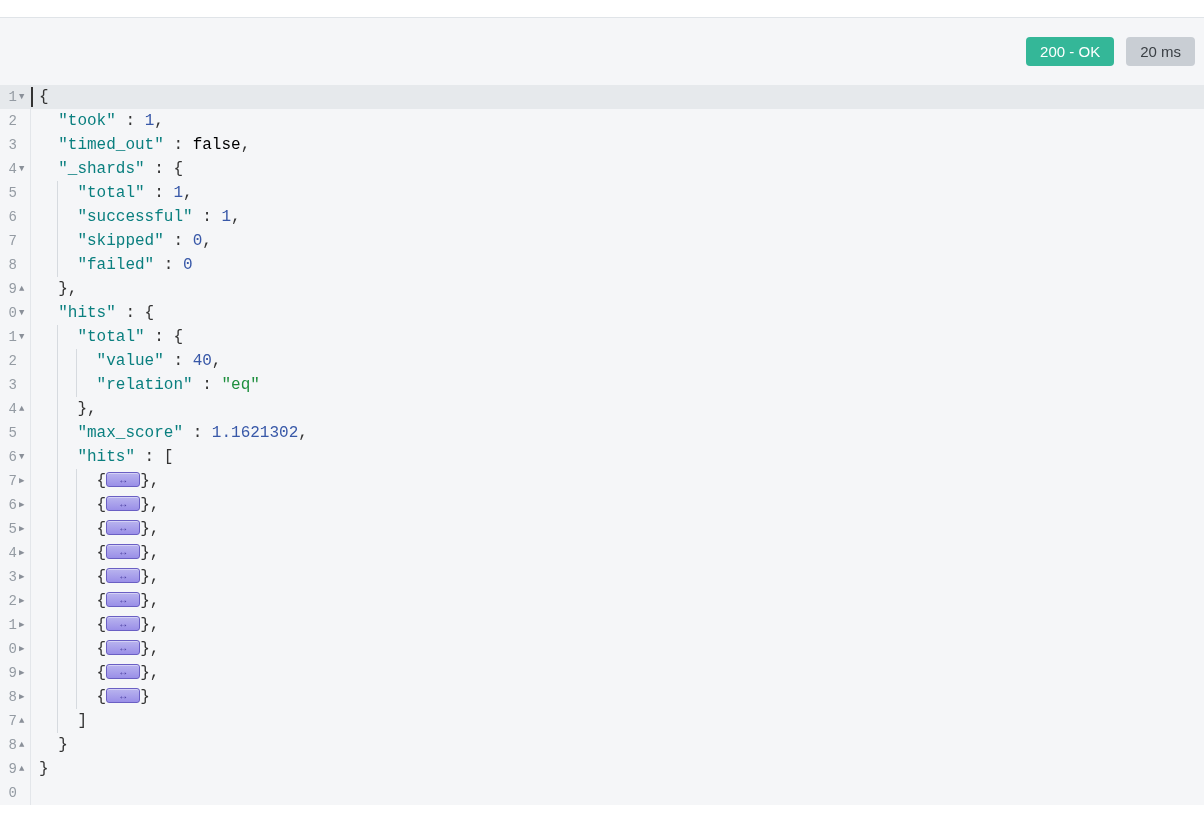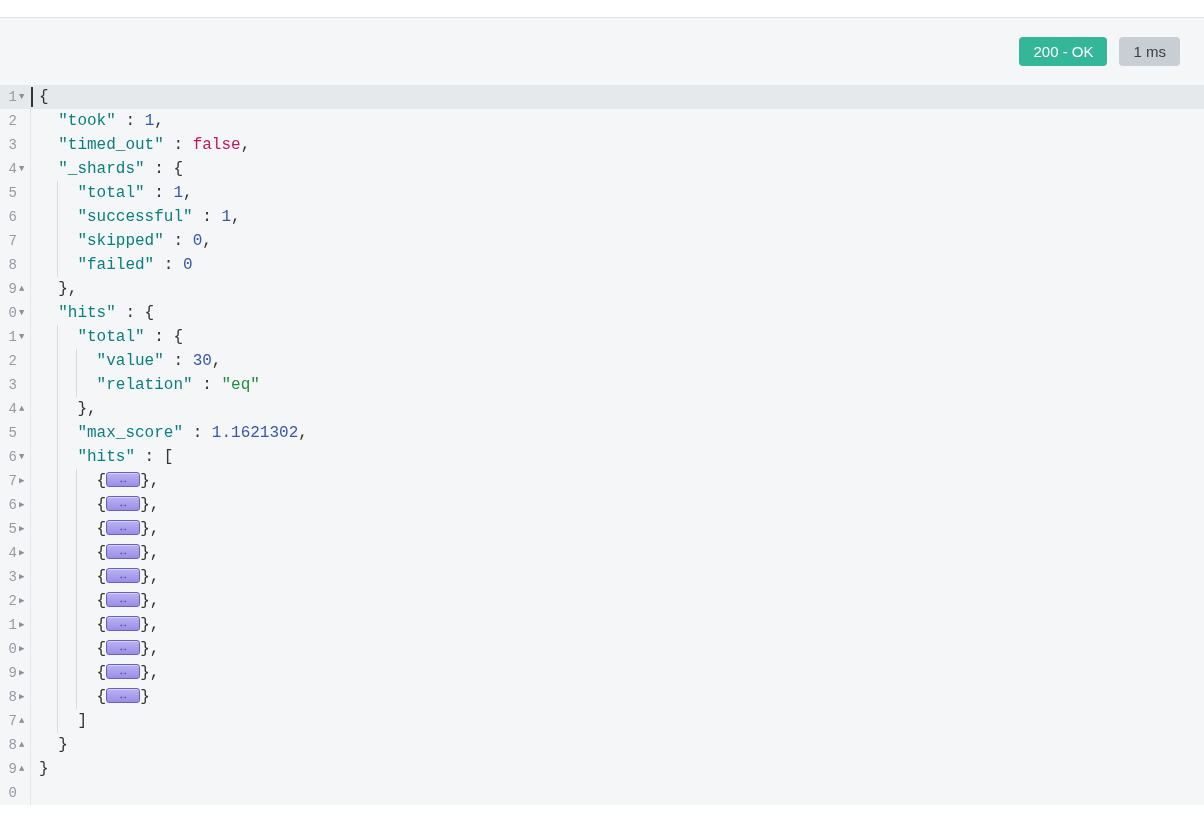--- a/index.html
+++ b/index.html
@@ -14,21 +14,21 @@
     height: 18px;
     border-bottom: 1px solid #e0e4e8;
     background: #fff;
   }
   .status-bar {
     height: 67px;
     background: #f5f6f8;
     display: flex;
     justify-content: flex-end;
     align-items: center;
-    padding-right: 24px;
+    padding-right: 9px;
     gap: 12px;
   }
   .badge {
     padding: 6px 14px;
     border-radius: 4px;
     font-size: 15px;
     font-weight: 500;
   }
   .badge-success {
     background: #34b798;
@@ -92,21 +92,21 @@
     left: 0;
     top: 2px;
     bottom: 2px;
     width: 2px;
     background: #333;
     animation: blink 1.1s step-end infinite;
   }
   @keyframes blink { 50% { opacity: 0; } }
   .tok-key { color: #0a7f7f; }
   .tok-num { color: #3858a8; }
-  .tok-bool { color: #be185d; text-align: right; }
+  .tok-bool { color: #000000; text-align: right; }
   .tok-str { color: #1e8f3e; }
   .tok-punct { color: #333; }
   .indent-guide {
     border-left: 1px solid #d6dadf;
     display: inline-block;
     height: 24px;
     vertical-align: top;
     margin-left: -1px;
   }
   .fold-widget {
@@ -132,21 +132,21 @@
   }
   .gutter-line:first-child { background: #e6e9ec; }
 </style>
 </head>
 <body>
 
 <div class="top-divider"></div>
 
 <div class="status-bar">
   <span class="badge badge-success">200 - OK</span>
-  <span class="badge badge-neutral">1 ms</span>
+  <span class="badge badge-neutral">20 ms</span>
 </div>
 
 <div class="code-area">
   <div class="gutter" id="gutter">
       <div class="gutter-line">
         <span>1</span>
         <span class="fold-marker">▼</span>
       </div>
       <div class="gutter-line">
         <span>2</span>
@@ -270,21 +270,21 @@
     <div class="code-line">  <span class="tok-key">"took"</span><span class="tok-punct"> : </span><span class="tok-num">1</span><span class="tok-punct">,</span></div>
     <div class="code-line">  <span class="tok-key">"timed_out"</span><span class="tok-punct"> : </span><span class="tok-bool">false</span><span class="tok-punct">,</span></div>
     <div class="code-line">  <span class="tok-key">"_shards"</span><span class="tok-punct"> : {</span></div>
     <div class="code-line">  <span class="indent-guide"></span>  <span class="tok-key">"total"</span><span class="tok-punct"> : </span><span class="tok-num">1</span><span class="tok-punct">,</span></div>
     <div class="code-line">  <span class="indent-guide"></span>  <span class="tok-key">"successful"</span><span class="tok-punct"> : </span><span class="tok-num">1</span><span class="tok-punct">,</span></div>
     <div class="code-line">  <span class="indent-guide"></span>  <span class="tok-key">"skipped"</span><span class="tok-punct"> : </span><span class="tok-num">0</span><span class="tok-punct">,</span></div>
     <div class="code-line">  <span class="indent-guide"></span>  <span class="tok-key">"failed"</span><span class="tok-punct"> : </span><span class="tok-num">0</span></div>
     <div class="code-line">  <span class="tok-punct">},</span></div>
     <div class="code-line">  <span class="tok-key">"hits"</span><span class="tok-punct"> : {</span></div>
     <div class="code-line">  <span class="indent-guide"></span>  <span class="tok-key">"total"</span><span class="tok-punct"> : {</span></div>
-    <div class="code-line">  <span class="indent-guide"></span>  <span class="indent-guide"></span>  <span class="tok-key">"value"</span><span class="tok-punct"> : </span><span class="tok-num">30</span><span class="tok-punct">,</span></div>
+    <div class="code-line">  <span class="indent-guide"></span>  <span class="indent-guide"></span>  <span class="tok-key">"value"</span><span class="tok-punct"> : </span><span class="tok-num">40</span><span class="tok-punct">,</span></div>
     <div class="code-line">  <span class="indent-guide"></span>  <span class="indent-guide"></span>  <span class="tok-key">"relation"</span><span class="tok-punct"> : </span><span class="tok-str">"eq"</span></div>
     <div class="code-line">  <span class="indent-guide"></span>  <span class="tok-punct">},</span></div>
     <div class="code-line">  <span class="indent-guide"></span>  <span class="tok-key">"max_score"</span><span class="tok-punct"> : </span><span class="tok-num">1.1621302</span><span class="tok-punct">,</span></div>
     <div class="code-line">  <span class="indent-guide"></span>  <span class="tok-key">"hits"</span><span class="tok-punct"> : [</span></div>
 
     <div class="code-line">  <span class="indent-guide"></span>  <span class="indent-guide"></span>  <span class="tok-punct">{</span><span class="fold-widget"></span><span class="tok-punct">},</span></div>
       <div class="code-line">  <span class="indent-guide"></span>  <span class="indent-guide"></span>  <span class="tok-punct">{</span><span class="fold-widget"></span><span class="tok-punct">},</span></div>
       <div class="code-line">  <span class="indent-guide"></span>  <span class="indent-guide"></span>  <span class="tok-punct">{</span><span class="fold-widget"></span><span class="tok-punct">},</span></div>
       <div class="code-line">  <span class="indent-guide"></span>  <span class="indent-guide"></span>  <span class="tok-punct">{</span><span class="fold-widget"></span><span class="tok-punct">},</span></div>
       <div class="code-line">  <span class="indent-guide"></span>  <span class="indent-guide"></span>  <span class="tok-punct">{</span><span class="fold-widget"></span><span class="tok-punct">},</span></div>

